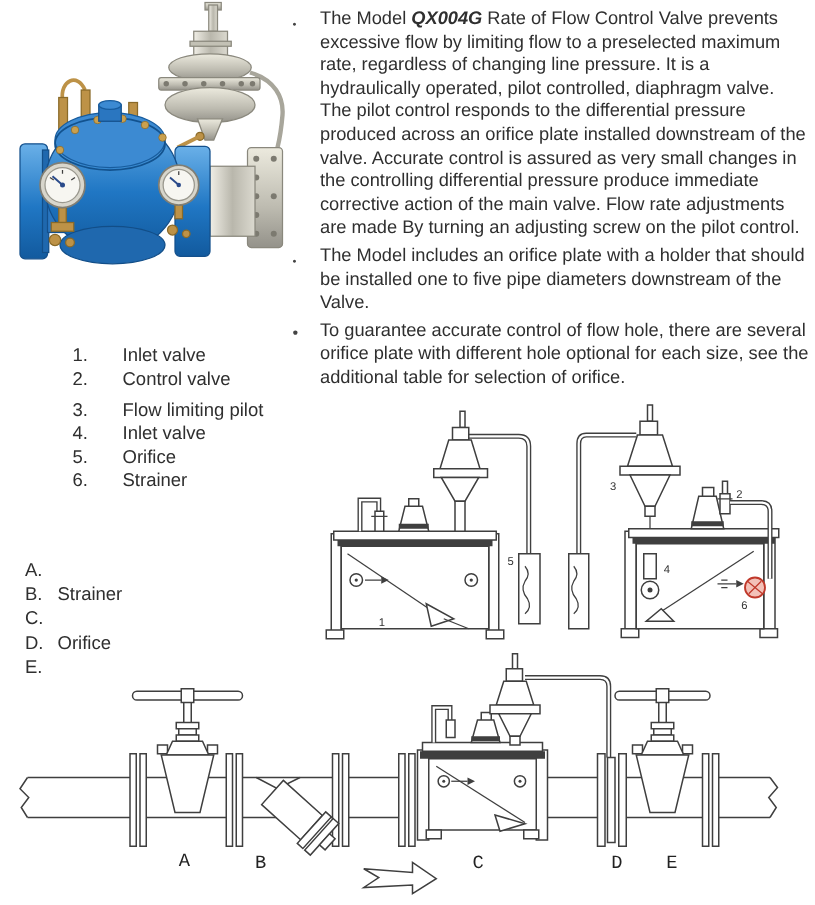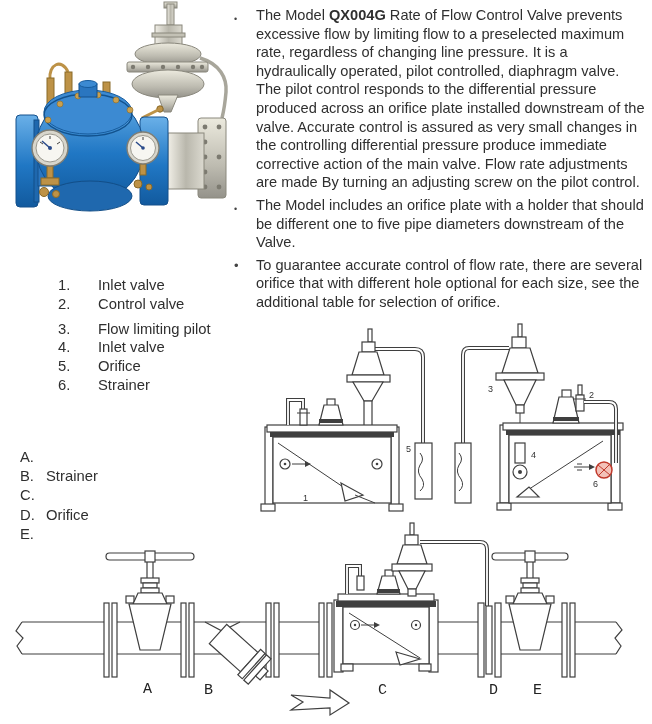--- a/index.html
+++ b/index.html
@@ -9,21 +9,21 @@
   }
   .abs{position:absolute;}
 
   
   .desc{left:234px;top:6px;width:414px;font-size:14.6px;line-height:18.6px;}
   .para{display:flex;margin-bottom:4px;}
   .bullet{width:22px;flex:none;text-align:left;color:#444;}
   .bullet.sm{font-size:9px;padding-top:4px;}
   .bullet.lg{font-size:13px;padding-top:1px;}
   .ptext{flex:1;}
-  .ptext b{font-weight:bold;}
+  .ptext b{font-weight:bold;font-style:italic;}
 
   
   .plist{left:58px;top:277px;width:200px;font-size:14.8px;}
   .plist-row{display:flex;height:18.8px;align-items:flex-start;}
   .plist-row.gap{margin-top:6px;}
   .plist-num{width:40px;flex:none;}
 
   
   .ilist{left:20px;top:449px;width:220px;font-size:14.8px;}
   .ilist-row{display:flex;height:19.2px;align-items:flex-start;}
@@ -165,25 +165,25 @@
   </g>
 </svg>
 
 <div class="abs desc">
   <div class="para">
     <span class="bullet sm">•</span>
     <span class="ptext"><span>The Model </span><b>QX004G</b><span> Rate of Flow Control Valve prevents excessive flow by limiting flow to a preselected maximum rate, regardless of changing line pressure. It is a hydraulically operated, pilot controlled, diaphragm valve. The pilot control responds to the differential pressure produced across an orifice plate installed downstream of the valve. Accurate control is assured as very small changes in the controlling differential pressure produce immediate corrective action of the main valve. Flow rate adjustments are made By turning an adjusting screw on the pilot control.</span></span>
   </div>
   <div class="para">
     <span class="bullet sm">•</span>
-    <span class="ptext">The Model includes an orifice plate with a holder that should be different one to five pipe diameters downstream of the Valve.</span>
+    <span class="ptext">The Model includes an orifice plate with a holder that should be installed one to five pipe diameters downstream of the Valve.</span>
   </div>
   <div class="para">
     <span class="bullet lg">•</span>
-    <span class="ptext">To guarantee accurate control of flow rate, there are several orifice that with different hole optional for each size, see the additional table for selection of orifice.</span>
+    <span class="ptext">To guarantee accurate control of flow hole, there are several orifice plate with different hole optional for each size, see the additional table for selection of orifice.</span>
   </div>
 </div>
 
 <div class="abs plist">
   <div class="plist-row">
       <span class="plist-num">1.</span>
       <span>Inlet valve</span>
     </div>
   <div class="plist-row">
       <span class="plist-num">2.</span>

